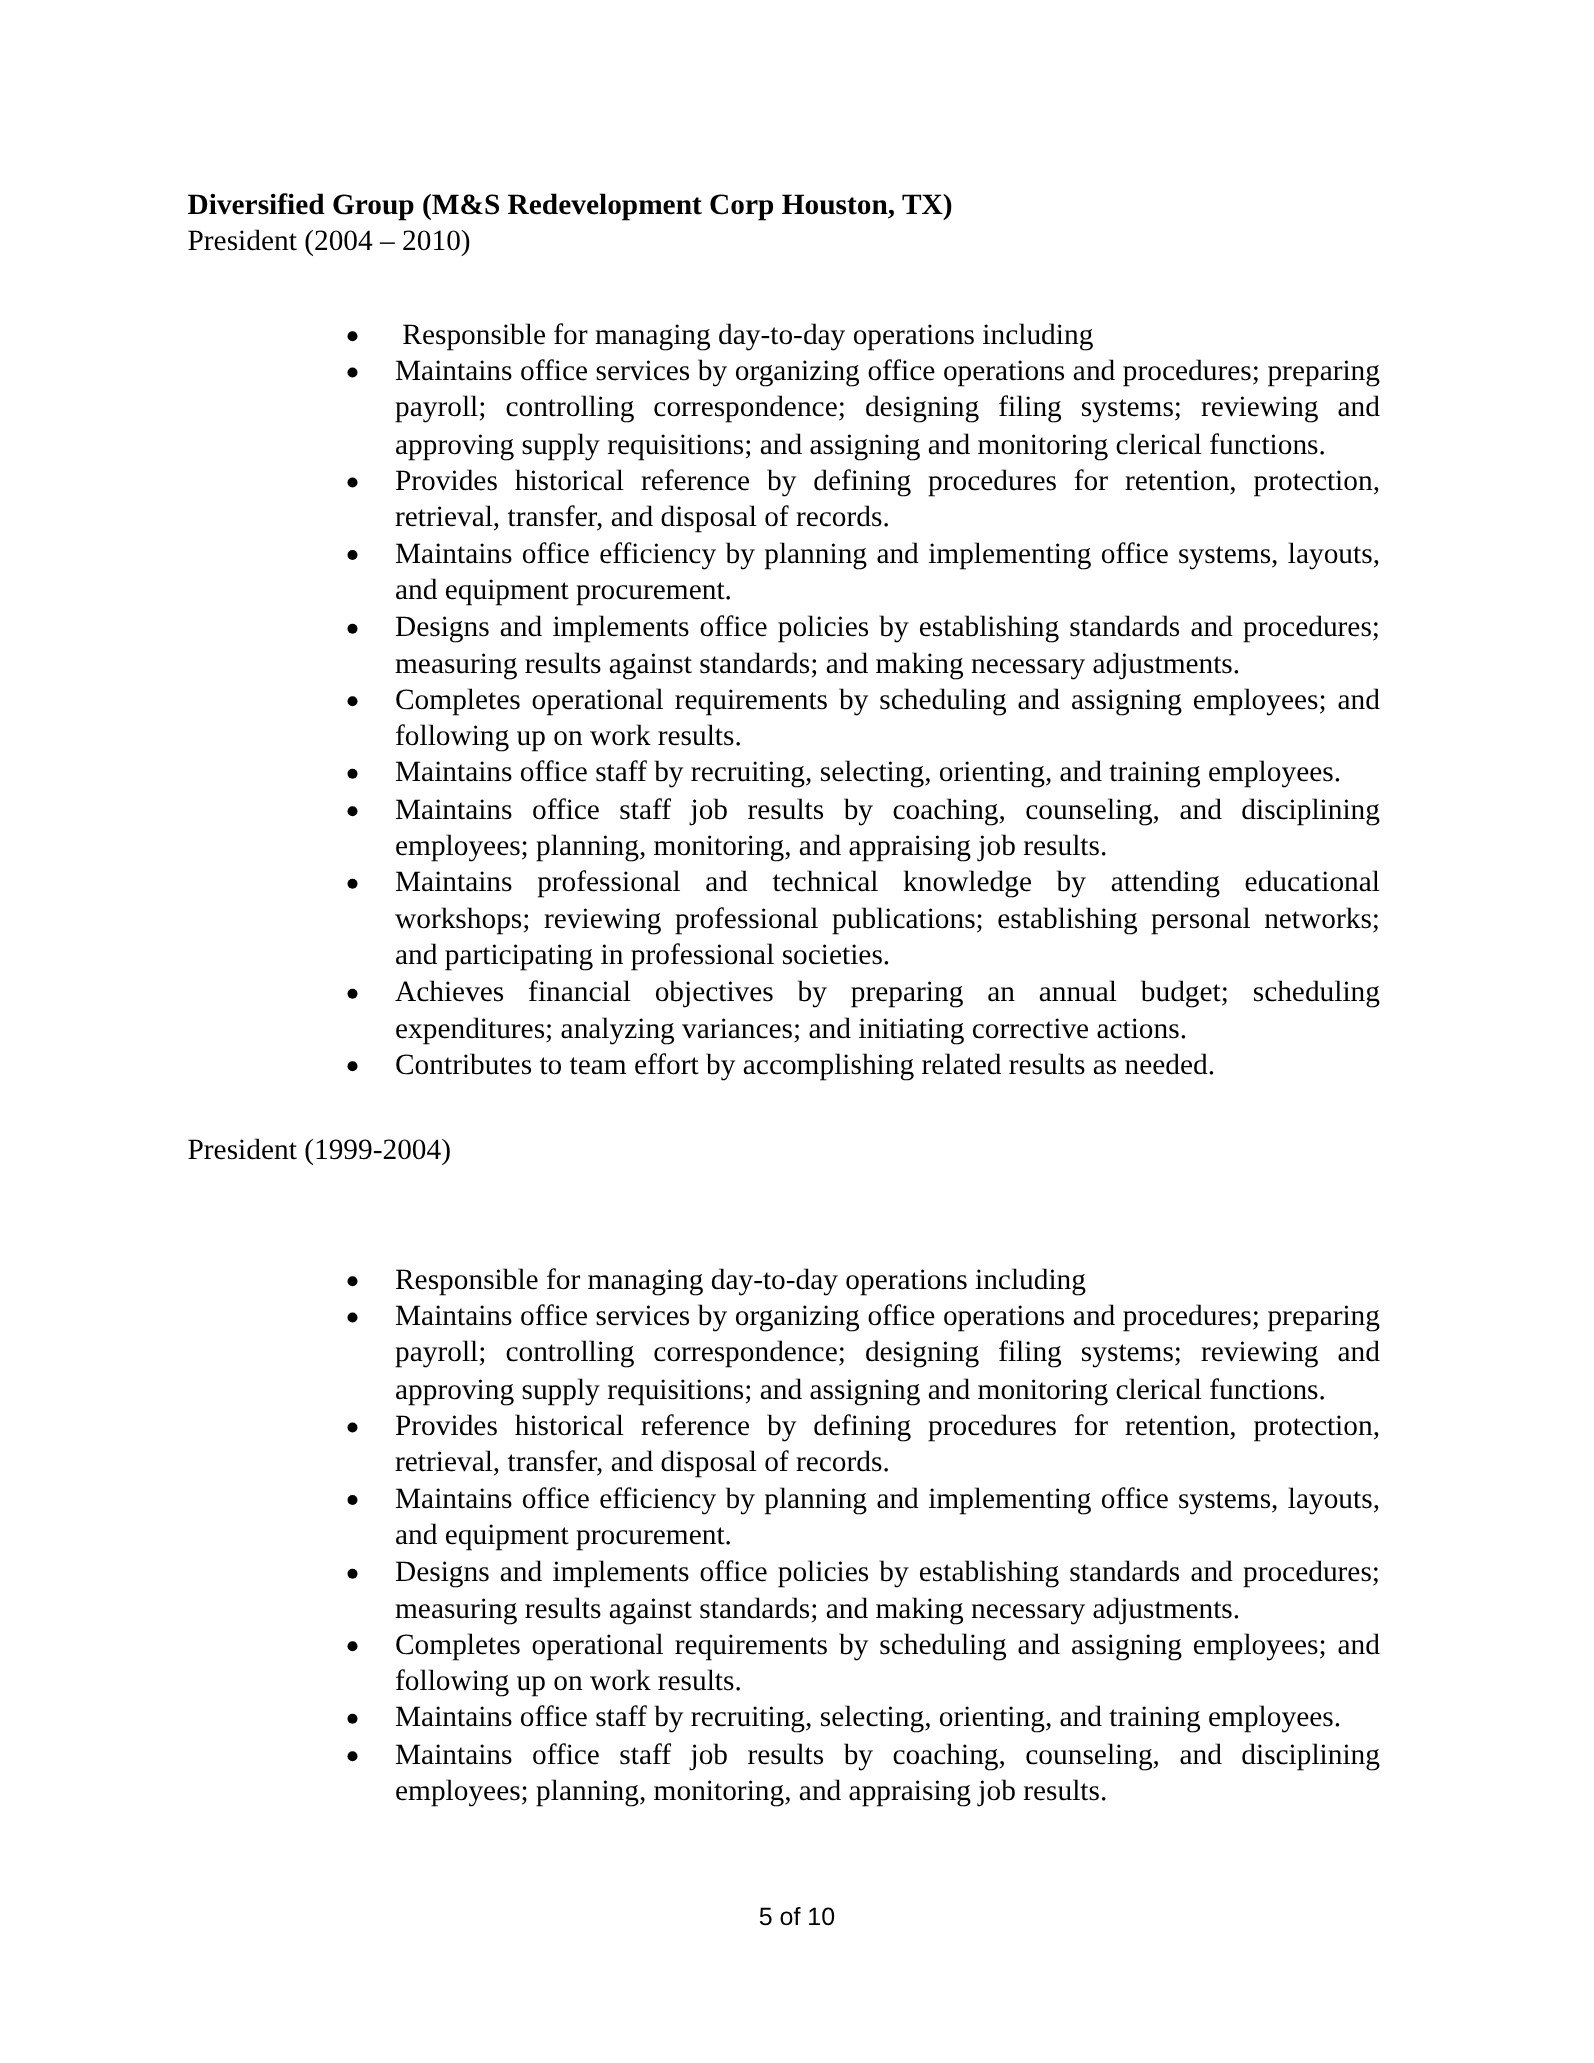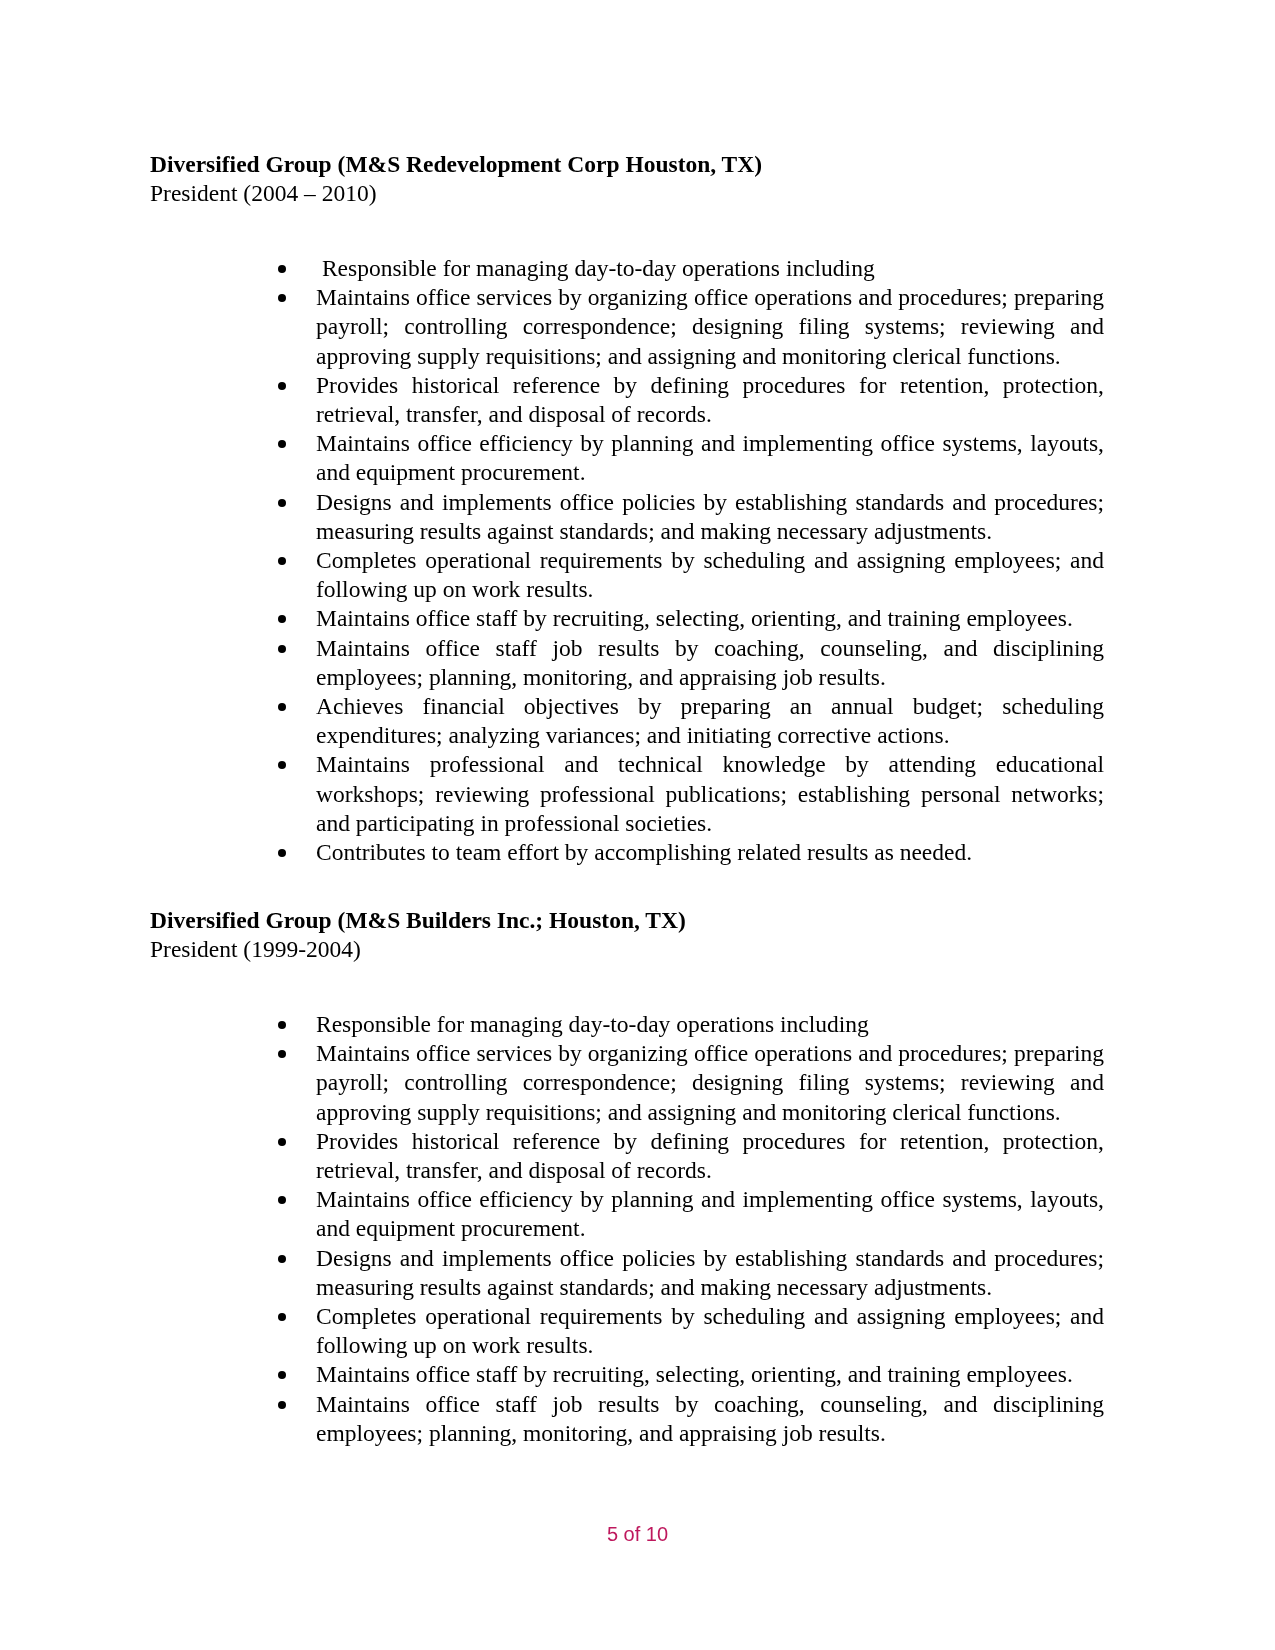--- a/index.html
+++ b/index.html
@@ -25,48 +25,47 @@
       text-align: justify;
     }
     ul.bullets li .dot {
       position: absolute; left: 0; top: 11px;
       width: 8px; height: 8px; border-radius: 50%; background: #000;
     }
     .page-number {
       position: absolute; left: 0; width: 1275px; top: 1522px;
       text-align: center;
       font-family: "Liberation Sans", "DejaVu Sans", sans-serif;
-      font-size: 20px; line-height: 24px; color: #be185d;
+      font-size: 20px; line-height: 24px; color: #000000;
     }
   </style>
 </head>
 <body>
 
 <div class="page">
 
   <div class="section" style="top:150px;">
     <p class="job-title">Diversified Group (M&amp;S Redevelopment Corp Houston, TX)</p>
     <p class="role">President (2004 – 2010)</p>
   </div>
   <ul class="bullets" style="top:238px; left:262px;">
     <li><span class="dot"></span><span style="white-space:pre;"> Responsible for managing day-to-day operations including</span></li>
     <li><span class="dot"></span><span>Maintains office services by organizing office operations and procedures; preparing payroll; controlling correspondence; designing filing systems; reviewing and approving supply requisitions; and assigning and monitoring clerical functions.</span></li>
     <li><span class="dot"></span><span>Provides historical reference by defining procedures for retention, protection, retrieval, transfer, and disposal of records.</span></li>
     <li><span class="dot"></span><span>Maintains office efficiency by planning and implementing office systems, layouts, and equipment procurement.</span></li>
     <li><span class="dot"></span><span>Designs and implements office policies by establishing standards and procedures; measuring results against standards; and making necessary adjustments.</span></li>
     <li><span class="dot"></span><span>Completes operational requirements by scheduling and assigning employees; and following up on work results.</span></li>
     <li><span class="dot"></span><span>Maintains office staff by recruiting, selecting, orienting, and training employees.</span></li>
     <li><span class="dot"></span><span>Maintains office staff job results by coaching, counseling, and disciplining employees; planning, monitoring, and appraising job results.</span></li>
+    <li><span class="dot"></span><span>Maintains professional and technical knowledge by attending educational workshops; reviewing professional publications; establishing personal networks; and participating in professional societies.</span></li>
     <li><span class="dot"></span><span>Achieves financial objectives by preparing an annual budget; scheduling expenditures; analyzing variances; and initiating corrective actions.</span></li>
-    <li><span class="dot"></span><span>Maintains professional and technical knowledge by attending educational workshops; reviewing professional publications; establishing personal networks; and participating in professional societies.</span></li>
     <li><span class="dot"></span><span>Contributes to team effort by accomplishing related results as needed.</span></li>
   </ul>
 
   <div class="section" style="top:906px;">
-    <p class="job-title">Diversified Group (M&amp;S Builders Inc.; Houston, TX)</p>
     <p class="role">President (1999-2004)</p>
   </div>
   <ul class="bullets" style="top:994px; left:262px;">
     <li><span class="dot"></span><span>Responsible for managing day-to-day operations including</span></li>
     <li><span class="dot"></span><span>Maintains office services by organizing office operations and procedures; preparing payroll; controlling correspondence; designing filing systems; reviewing and approving supply requisitions; and assigning and monitoring clerical functions.</span></li>
     <li><span class="dot"></span><span>Provides historical reference by defining procedures for retention, protection, retrieval, transfer, and disposal of records.</span></li>
     <li><span class="dot"></span><span>Maintains office efficiency by planning and implementing office systems, layouts, and equipment procurement.</span></li>
     <li><span class="dot"></span><span>Designs and implements office policies by establishing standards and procedures; measuring results against standards; and making necessary adjustments.</span></li>
     <li><span class="dot"></span><span>Completes operational requirements by scheduling and assigning employees; and following up on work results.</span></li>
     <li><span class="dot"></span><span>Maintains office staff by recruiting, selecting, orienting, and training employees.</span></li>

